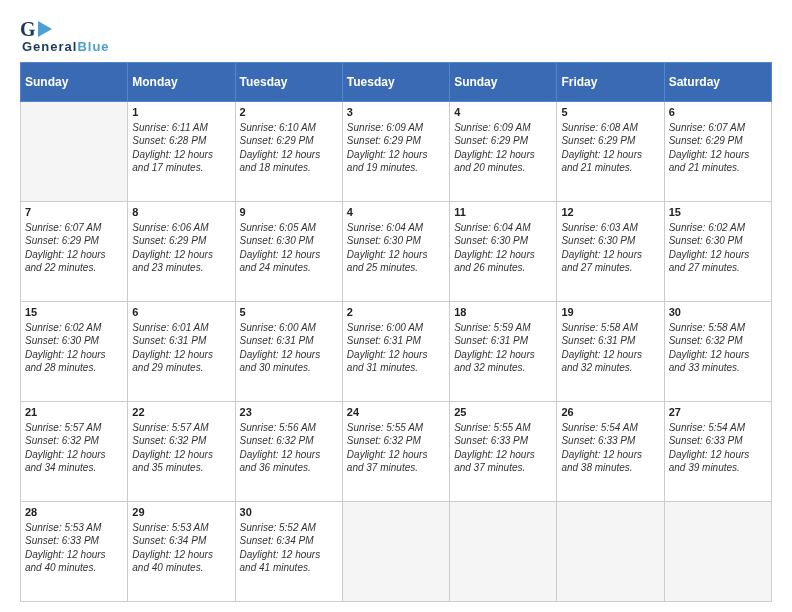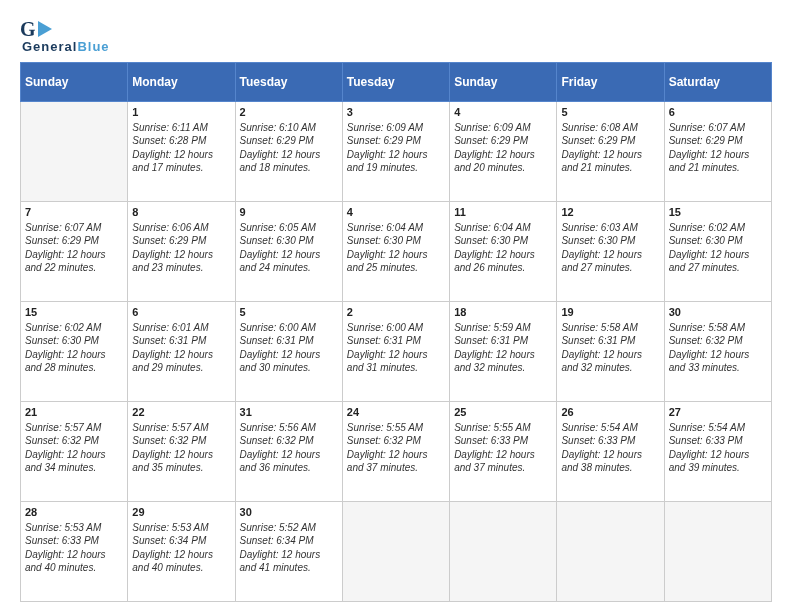--- a/index.html
+++ b/index.html
@@ -233,21 +233,21 @@
         <tr>
           <td>
             <span class="day-num">21</span>
             <div class="day-info">Sunrise: 5:57 AM<br>Sunset: 6:32 PM<br>Daylight: 12 hours<br>and 34 minutes.</div>
           </td>
           <td>
             <span class="day-num">22</span>
             <div class="day-info">Sunrise: 5:57 AM<br>Sunset: 6:32 PM<br>Daylight: 12 hours<br>and 35 minutes.</div>
           </td>
           <td>
-            <span class="day-num">31</span>
+            <span class="day-num">23</span>
             <div class="day-info">Sunrise: 5:56 AM<br>Sunset: 6:32 PM<br>Daylight: 12 hours<br>and 36 minutes.</div>
           </td>
           <td>
             <span class="day-num">24</span>
             <div class="day-info">Sunrise: 5:55 AM<br>Sunset: 6:32 PM<br>Daylight: 12 hours<br>and 37 minutes.</div>
           </td>
           <td>
             <span class="day-num">25</span>
             <div class="day-info">Sunrise: 5:55 AM<br>Sunset: 6:33 PM<br>Daylight: 12 hours<br>and 37 minutes.</div>
           </td>

